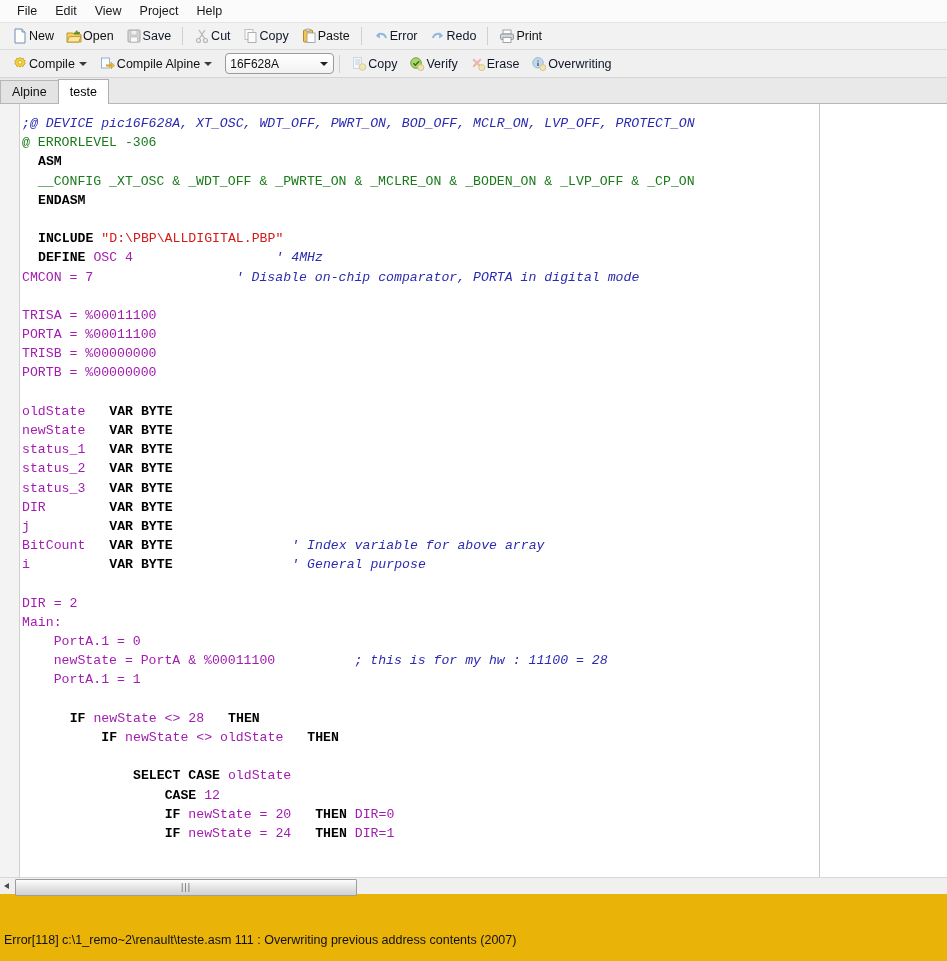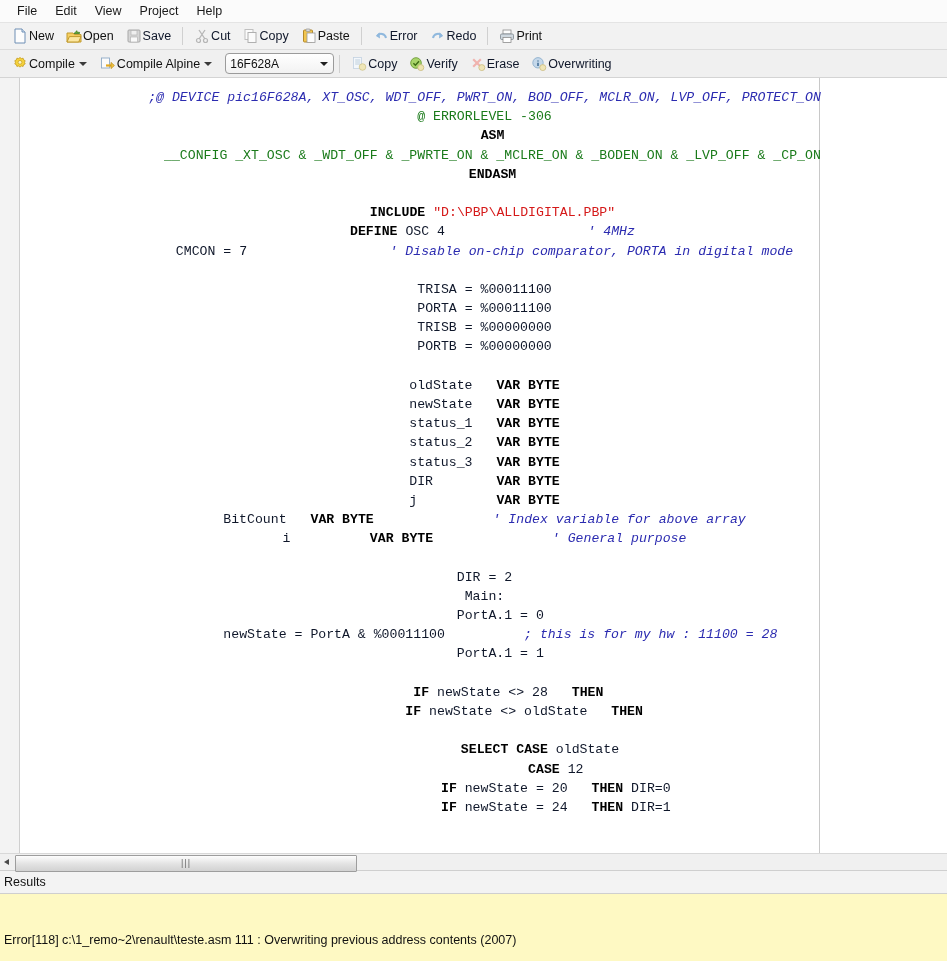--- a/index.html
+++ b/index.html
@@ -156,28 +156,27 @@
     left: 20px; top: 0; right: 0; bottom: 0;
     padding: 10px 0 0 2px;
     font-family: "Liberation Mono", "DejaVu Sans Mono", monospace;
     font-size: 13.2px;
     line-height: 19.2px;
     white-space: pre;
     color: #000000;
     z-index: 2;
     background: transparent;
     overflow: hidden;
-    text-align: center;
   }
   .code .ln { display: block; height: 19.2px; }
   .kw   { color: #000000; font-weight: bold; margin-left: 16px; }
   .com  { color: #2b2bb0; font-style: italic; }
   .dir  { color: #1a7a1a; }
   .str  { color: #d51919; }
-  .plain{ color: #0f172a; }
+  .plain{ color: #a21caf; }
 
   
   .hscroll {
     height: 16px;
     background: #f0f0f0;
     border-top: 1px solid #d8d8d8;
     display: flex;
     align-items: center;
     flex: 0 0 auto;
     position: relative;
@@ -221,21 +220,21 @@
     border-bottom: 1px solid #cfcfcf;
     display: flex; align-items: center;
     padding-left: 4px;
     font-size: 12.5px;
     color: #111;
     flex: 0 0 auto;
   }
   .results-body {
     flex: 0 0 auto;
     height: 61px;
-    background: #fef9c3;
+    background: #eab308;
     padding: 6px 4px 0 4px;
     font-size: 12.5px;
     color: #111;
     line-height: 16px;
     white-space: pre;
     overflow: hidden;
   }
 </style>
 </head>
 <body>
@@ -424,38 +423,43 @@
             <circle cx="7" cy="6.8" r="5.2" fill="#c5d8ea" stroke="#8fb0cd" stroke-width=".9"></circle>
             <path d="M7 5.2v.1M7 6.8v3" stroke="#3f6party"></path>
             <path d="M7 4.6v1M7 6.8v3.1" stroke="#3d6a93" stroke-width="1.5"></path>
             <circle cx="11.8" cy="11.6" r="3" fill="#efe5b6" stroke="#cbbd80" stroke-width=".8"></circle>
           </svg>
       </span>
       <span>Overwriting</span>
     </div>
   </div>
 
+  <div class="tabstrip">
+    <div class="tab">
+      <span>Alpine</span>
+    </div>
+    <div class="tab active">
+      <span>teste</span>
+    </div>
+  </div>
 
   <div class="editor-wrap">
     <div class="gutter"></div>
     <div class="margin-line" style="left: 819px;"></div>
     <div class="code" id="code-surface"><span class="ln"><span class="com">;@ DEVICE pic16F628A, XT_OSC, WDT_OFF, PWRT_ON, BOD_OFF, MCLR_ON, LVP_OFF, PROTECT_ON</span></span><span class="ln"><span class="dir">@ ERRORLEVEL -306</span></span><span class="ln"><span class="kw">ASM</span></span><span class="ln"><span class="dir">  __CONFIG _XT_OSC &amp; _WDT_OFF &amp; _PWRTE_ON &amp; _MCLRE_ON &amp; _BODEN_ON &amp; _LVP_OFF &amp; _CP_ON</span></span><span class="ln"><span class="kw">ENDASM</span></span><span class="ln">&nbsp;</span><span class="ln"><span class="kw">INCLUDE </span><span class="str">"D:\PBP\ALLDIGITAL.PBP"</span></span><span class="ln"><span class="kw">DEFINE </span><span class="plain">OSC 4                  </span><span class="com">' 4MHz</span></span><span class="ln"><span class="plain">CMCON = 7                  </span><span class="com">' Disable on-chip comparator, PORTA in digital mode</span></span><span class="ln">&nbsp;</span><span class="ln"><span class="plain">TRISA = %00011100</span></span><span class="ln"><span class="plain">PORTA = %00011100</span></span><span class="ln"><span class="plain">TRISB = %00000000</span></span><span class="ln"><span class="plain">PORTB = %00000000</span></span><span class="ln">&nbsp;</span><span class="ln"><span class="plain">oldState </span><span class="kw">VAR BYTE</span></span><span class="ln"><span class="plain">newState </span><span class="kw">VAR BYTE</span></span><span class="ln"><span class="plain">status_1 </span><span class="kw">VAR BYTE</span></span><span class="ln"><span class="plain">status_2 </span><span class="kw">VAR BYTE</span></span><span class="ln"><span class="plain">status_3 </span><span class="kw">VAR BYTE</span></span><span class="ln"><span class="plain">DIR      </span><span class="kw">VAR BYTE</span></span><span class="ln"><span class="plain">j        </span><span class="kw">VAR BYTE</span></span><span class="ln"><span class="plain">BitCount </span><span class="kw">VAR BYTE</span><span class="plain">               </span><span class="com">' Index variable for above array</span></span><span class="ln"><span class="plain">i        </span><span class="kw">VAR BYTE</span><span class="plain">               </span><span class="com">' General purpose</span></span><span class="ln">&nbsp;</span><span class="ln"><span class="plain">DIR = 2</span></span><span class="ln"><span class="plain">Main:</span></span><span class="ln"><span class="plain">    PortA.1 = 0</span></span><span class="ln"><span class="plain">    newState = PortA &amp; %00011100          </span><span class="com">; this is for my hw : 11100 = 28</span></span><span class="ln"><span class="plain">    PortA.1 = 1</span></span><span class="ln">&nbsp;</span><span class="ln"><span class="plain">    </span><span class="kw">IF</span><span class="plain"> newState &lt;&gt; 28 </span><span class="kw">THEN</span></span><span class="ln"><span class="plain">        </span><span class="kw">IF</span><span class="plain"> newState &lt;&gt; oldState </span><span class="kw">THEN</span></span><span class="ln">&nbsp;</span><span class="ln"><span class="plain">            </span><span class="kw">SELECT CASE</span><span class="plain"> oldState</span></span><span class="ln"><span class="plain">                </span><span class="kw">CASE</span><span class="plain"> 12</span></span><span class="ln"><span class="plain">                </span><span class="kw">IF</span><span class="plain"> newState = 20 </span><span class="kw">THEN</span><span class="plain"> DIR=0</span></span><span class="ln"><span class="plain">                </span><span class="kw">IF</span><span class="plain"> newState = 24 </span><span class="kw">THEN</span><span class="plain"> DIR=1</span></span></div>
   </div>
 
   <div class="hscroll">
     <div class="hs-arrow">
         <span class="tri"></span>
       </div>
     <div class="hs-track">
       <div class="hs-thumb">
         <span class="hs-grip">|||</span>
       </div>
     </div>
   </div>
 
-  <div class="results-header">
-    <span>Results</span>
-  </div>
   <div class="results-body">
     <div>Error[118] c:\1_remo~2\renault\teste.asm 111 : Overwriting previous address contents (2007)</div>
   </div>
 
 </div>
 
 </body></html>

